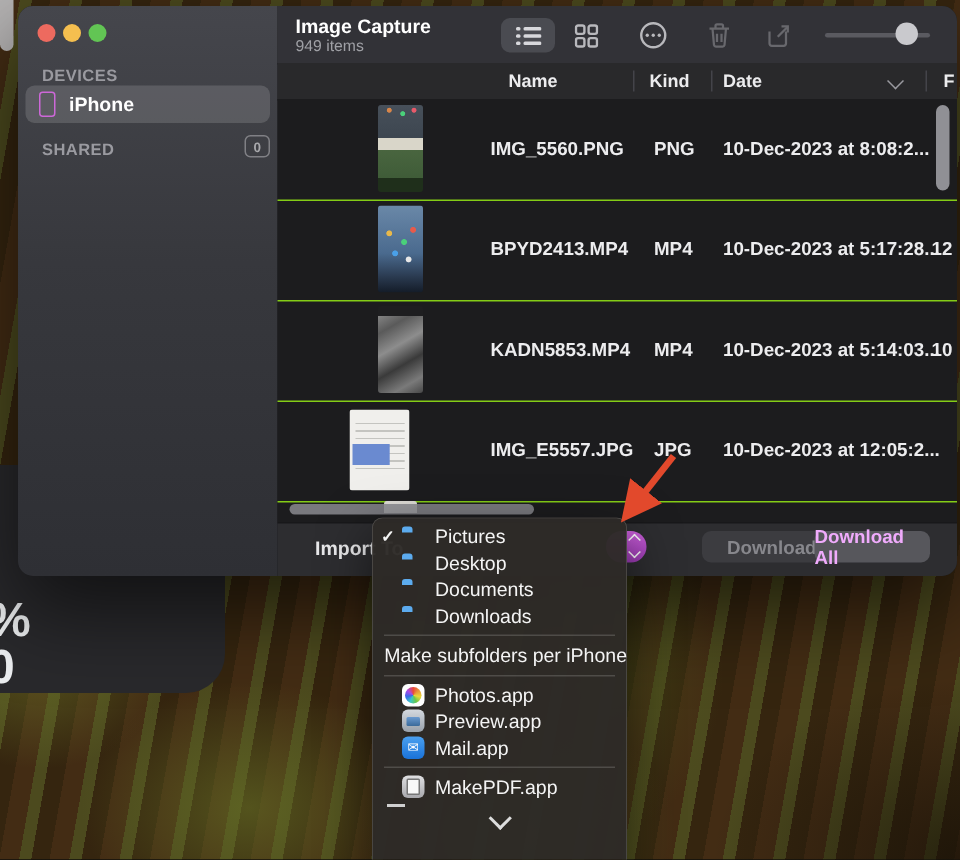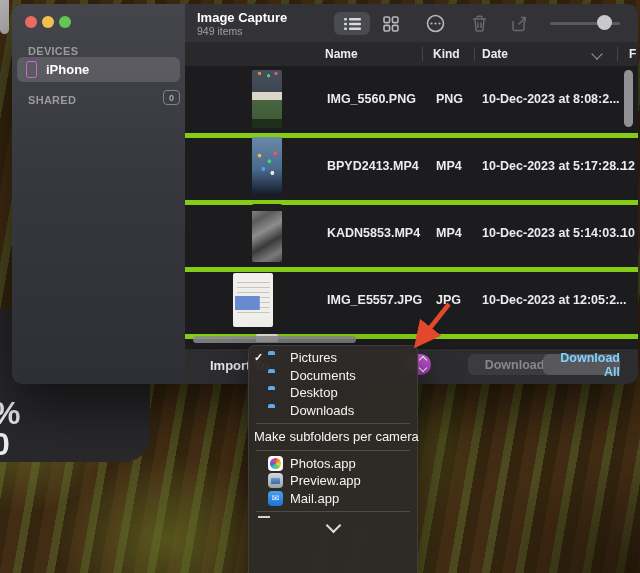--- a/index.html
+++ b/index.html
@@ -66,21 +66,21 @@
 
   
   .thead{position:absolute;left:0;top:38px;width:100%;height:24px;background:#29292b;
     border-bottom:1px solid #1a1a1c;}
   .th{position:absolute;top:5px;color:#ececee;font-size:12px;font-weight:700;}
   .col-div{position:absolute;top:5px;width:1px;height:14px;background:#44444a;}
   .sort-chev{position:absolute;left:408px;top:8px;width:7px;height:7px;
     border-left:1.8px solid #9a9aa0;border-bottom:1.8px solid #9a9aa0;
     transform:rotate(-45deg);}
   .rows{position:absolute;left:0;top:62px;width:100%;height:282px;background:#1c1c1e;}
-  .row{position:absolute;left:0;width:100%;height:67px;border-bottom:5px solid #84cc16;}
+  .row{position:absolute;left:0;width:100%;height:67px;border-bottom:1px solid #84cc16;}
   .cell{position:absolute;color:#ececee;font-size:12.5px;font-weight:600;top:26px;}
   .c-name{left:142px;} .c-kind{left:251px;} .c-date{left:297px;} .c-size{left:436px;}
   .thumb{position:absolute;left:67px;top:4px;width:30px;height:58px;border-radius:2px;
     overflow:hidden;background:#444;}
   .t1{background:
       radial-gradient(circle at 25% 6%, #d8864a 1.4px, transparent 1.9px),
       radial-gradient(circle at 55% 10%, #4ad07a 1.4px, transparent 1.9px),
       radial-gradient(circle at 80% 6%, #e85a6a 1.4px, transparent 1.9px),
       linear-gradient(180deg,#47505a 0%,#3d4650 38%,#d9d6c9 38%,#d9d6c9 52%,
         #49653f 52%,#3f5c38 84%,#1f2f1b 84%);}
@@ -114,21 +114,21 @@
     font-weight:600;}
   .popup-btn{position:absolute;left:219px;top:5px;width:27px;height:21px;
     border-radius:10.5px;background:linear-gradient(180deg,#c95fd8,#9c3bb5);}
   .popup-chevs{position:absolute;right:5px;top:3px;display:flex;flex-direction:column;
     gap:2px;}
   .pc{width:5px;height:5px;border-left:1.6px solid #fff;border-bottom:1.6px solid #fff;}
   .pc-up{transform:rotate(135deg);} .pc-down{transform:rotate(-45deg);}
   .btn{position:absolute;top:5px;height:21px;border-radius:6px;font-size:12.5px;
     font-weight:700;display:flex;align-items:center;justify-content:center;}
   .btn-dl{left:283px;width:93px;background:#3c3c40;color:#87878c;}
-  .btn-dla{left:358px;width:77px;background:#57575c;color:#7dd3fc;text-align:right;}
+  .btn-dla{left:358px;width:77px;background:#57575c;color:#f0abfc;}
 
   
   .menu{position:absolute;left:248px;top:345px;width:170px;height:240px;border-radius:7px;
     background:rgba(45,42,39,.97);box-shadow:0 12px 34px rgba(0,0,0,.55),
       0 0 0 .5px rgba(255,255,255,.18) inset;padding-top:4px;box-sizing:border-box;
     color:#f4f4f4;font-size:13px;}
   .mi{height:17.5px;display:flex;align-items:center;padding-left:6px;}
   .mi-check{width:14px;font-size:11px;font-weight:700;}
   .mi-icon{width:16px;height:13px;margin-right:6px;position:relative;flex:none;}
   .folder{background:linear-gradient(180deg,#5cabee,#3b8cd6);border-radius:2px;
@@ -239,21 +239,21 @@
               <path d="M7.5 9.5 L14 3"></path>
                 <path d="M10 2.5 h4.2 v4.2"></path>
               </g>
           </svg>
         </div>
         <div class="slider-track"></div>
         <div class="slider-thumb"></div>
       </div>
 
       <div class="thead">
-        <div class="th" style="left:140px">Name</div>
+        <div class="th" style="left:154px">Name</div>
         <div class="th" style="left:248px">Kind</div>
         <div class="th" style="left:297px">Date</div>
         <div class="th" style="left:444px">F</div>
         <div class="sort-chev"></div>
         <div class="col-div" style="left:237px"></div>
         <div class="col-div" style="left:289px"></div>
         <div class="col-div" style="left:432px"></div>
       </div>
 
       <div class="rows">
@@ -307,36 +307,36 @@
 
   <div class="menu">
     <div class="mi">
       <span class="mi-check">✓</span>
       <span class="mi-icon"><span class="folder"></span></span>
       <span class="mi-label">Pictures</span>
     </div>
     <div class="mi">
       <span class="mi-check"></span>
       <span class="mi-icon"><span class="folder"></span></span>
+      <span class="mi-label">Desktop</span>
+    </div>
+    <div class="mi">
+      <span class="mi-check"></span>
+      <span class="mi-icon"><span class="folder"></span></span>
       <span class="mi-label">Documents</span>
-    </div>
-    <div class="mi">
-      <span class="mi-check"></span>
-      <span class="mi-icon"><span class="folder"></span></span>
-      <span class="mi-label">Desktop</span>
     </div>
     <div class="mi">
       <span class="mi-check"></span>
       <span class="mi-icon"><span class="folder"></span></span>
       <span class="mi-label">Downloads</span>
     </div>
     <div class="msep"></div>
     <div class="mi">
       <span class="mi-check"></span>
-      <span class="mi-label">Make subfolders per camera</span>
+      <span class="mi-label">Make subfolders per iPhone</span>
     </div>
     <div class="msep"></div>
     <div class="mi">
       <span class="mi-check"></span>
       <span class="app-icon ic-photos">
           <i></i>
         </span>
       <span class="mi-label">Photos.app</span>
     </div>
     <div class="mi">
@@ -345,20 +345,27 @@
           <i></i>
         </span>
       <span class="mi-label">Preview.app</span>
     </div>
     <div class="mi">
       <span class="mi-check"></span>
       <span class="app-icon ic-mail">✉</span>
       <span class="mi-label">Mail.app</span>
     </div>
     <div class="msep"></div>
+    <div class="mi">
+      <span class="mi-check"></span>
+      <span class="app-icon ic-makepdf">
+          <i></i>
+        </span>
+      <span class="mi-label">MakePDF.app</span>
+    </div>
     <div class="more-dash"></div>
     <div class="more-chev"></div>
   </div>
 
   <svg class="arrow-svg" width="640" height="573" viewBox="0 0 640 573">
     <defs>
       <marker id="ah" markerWidth="6" markerHeight="6" refX="4.2" refY="3" orient="auto">
         <path d="M0,0 L6,3 L0,6 z" fill="#e2492c"></path>
       </marker>
     </defs>

